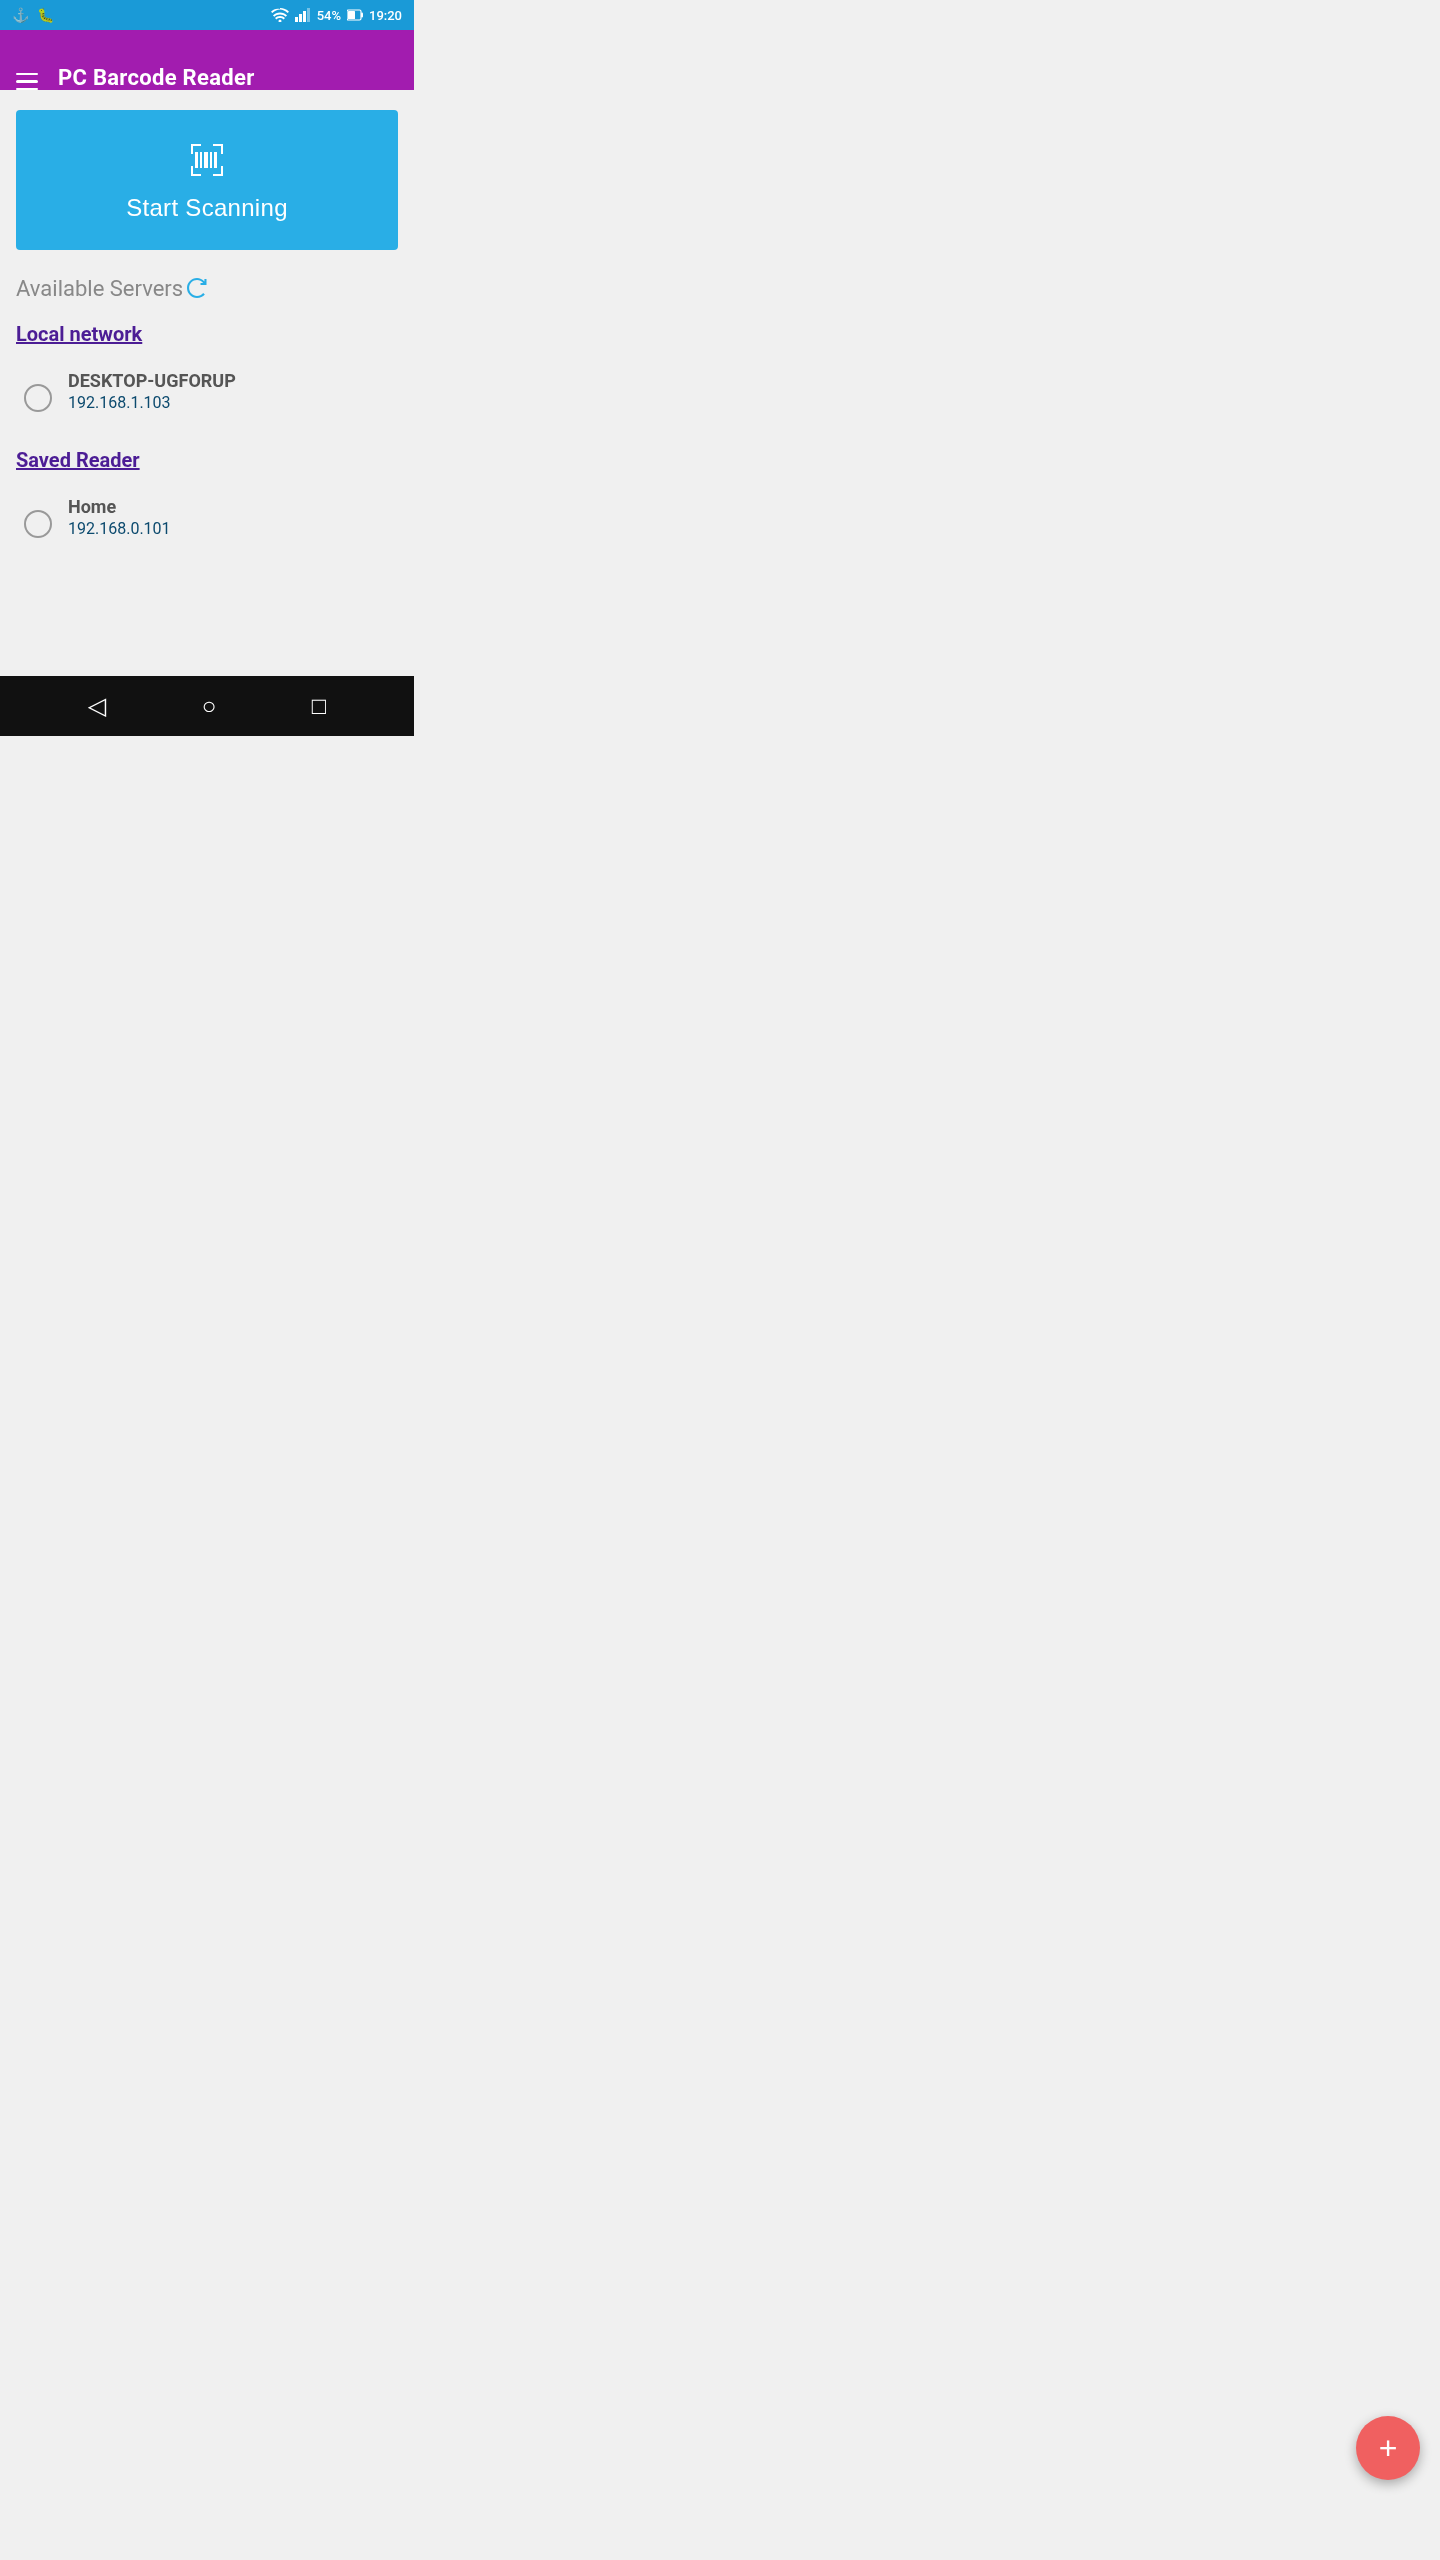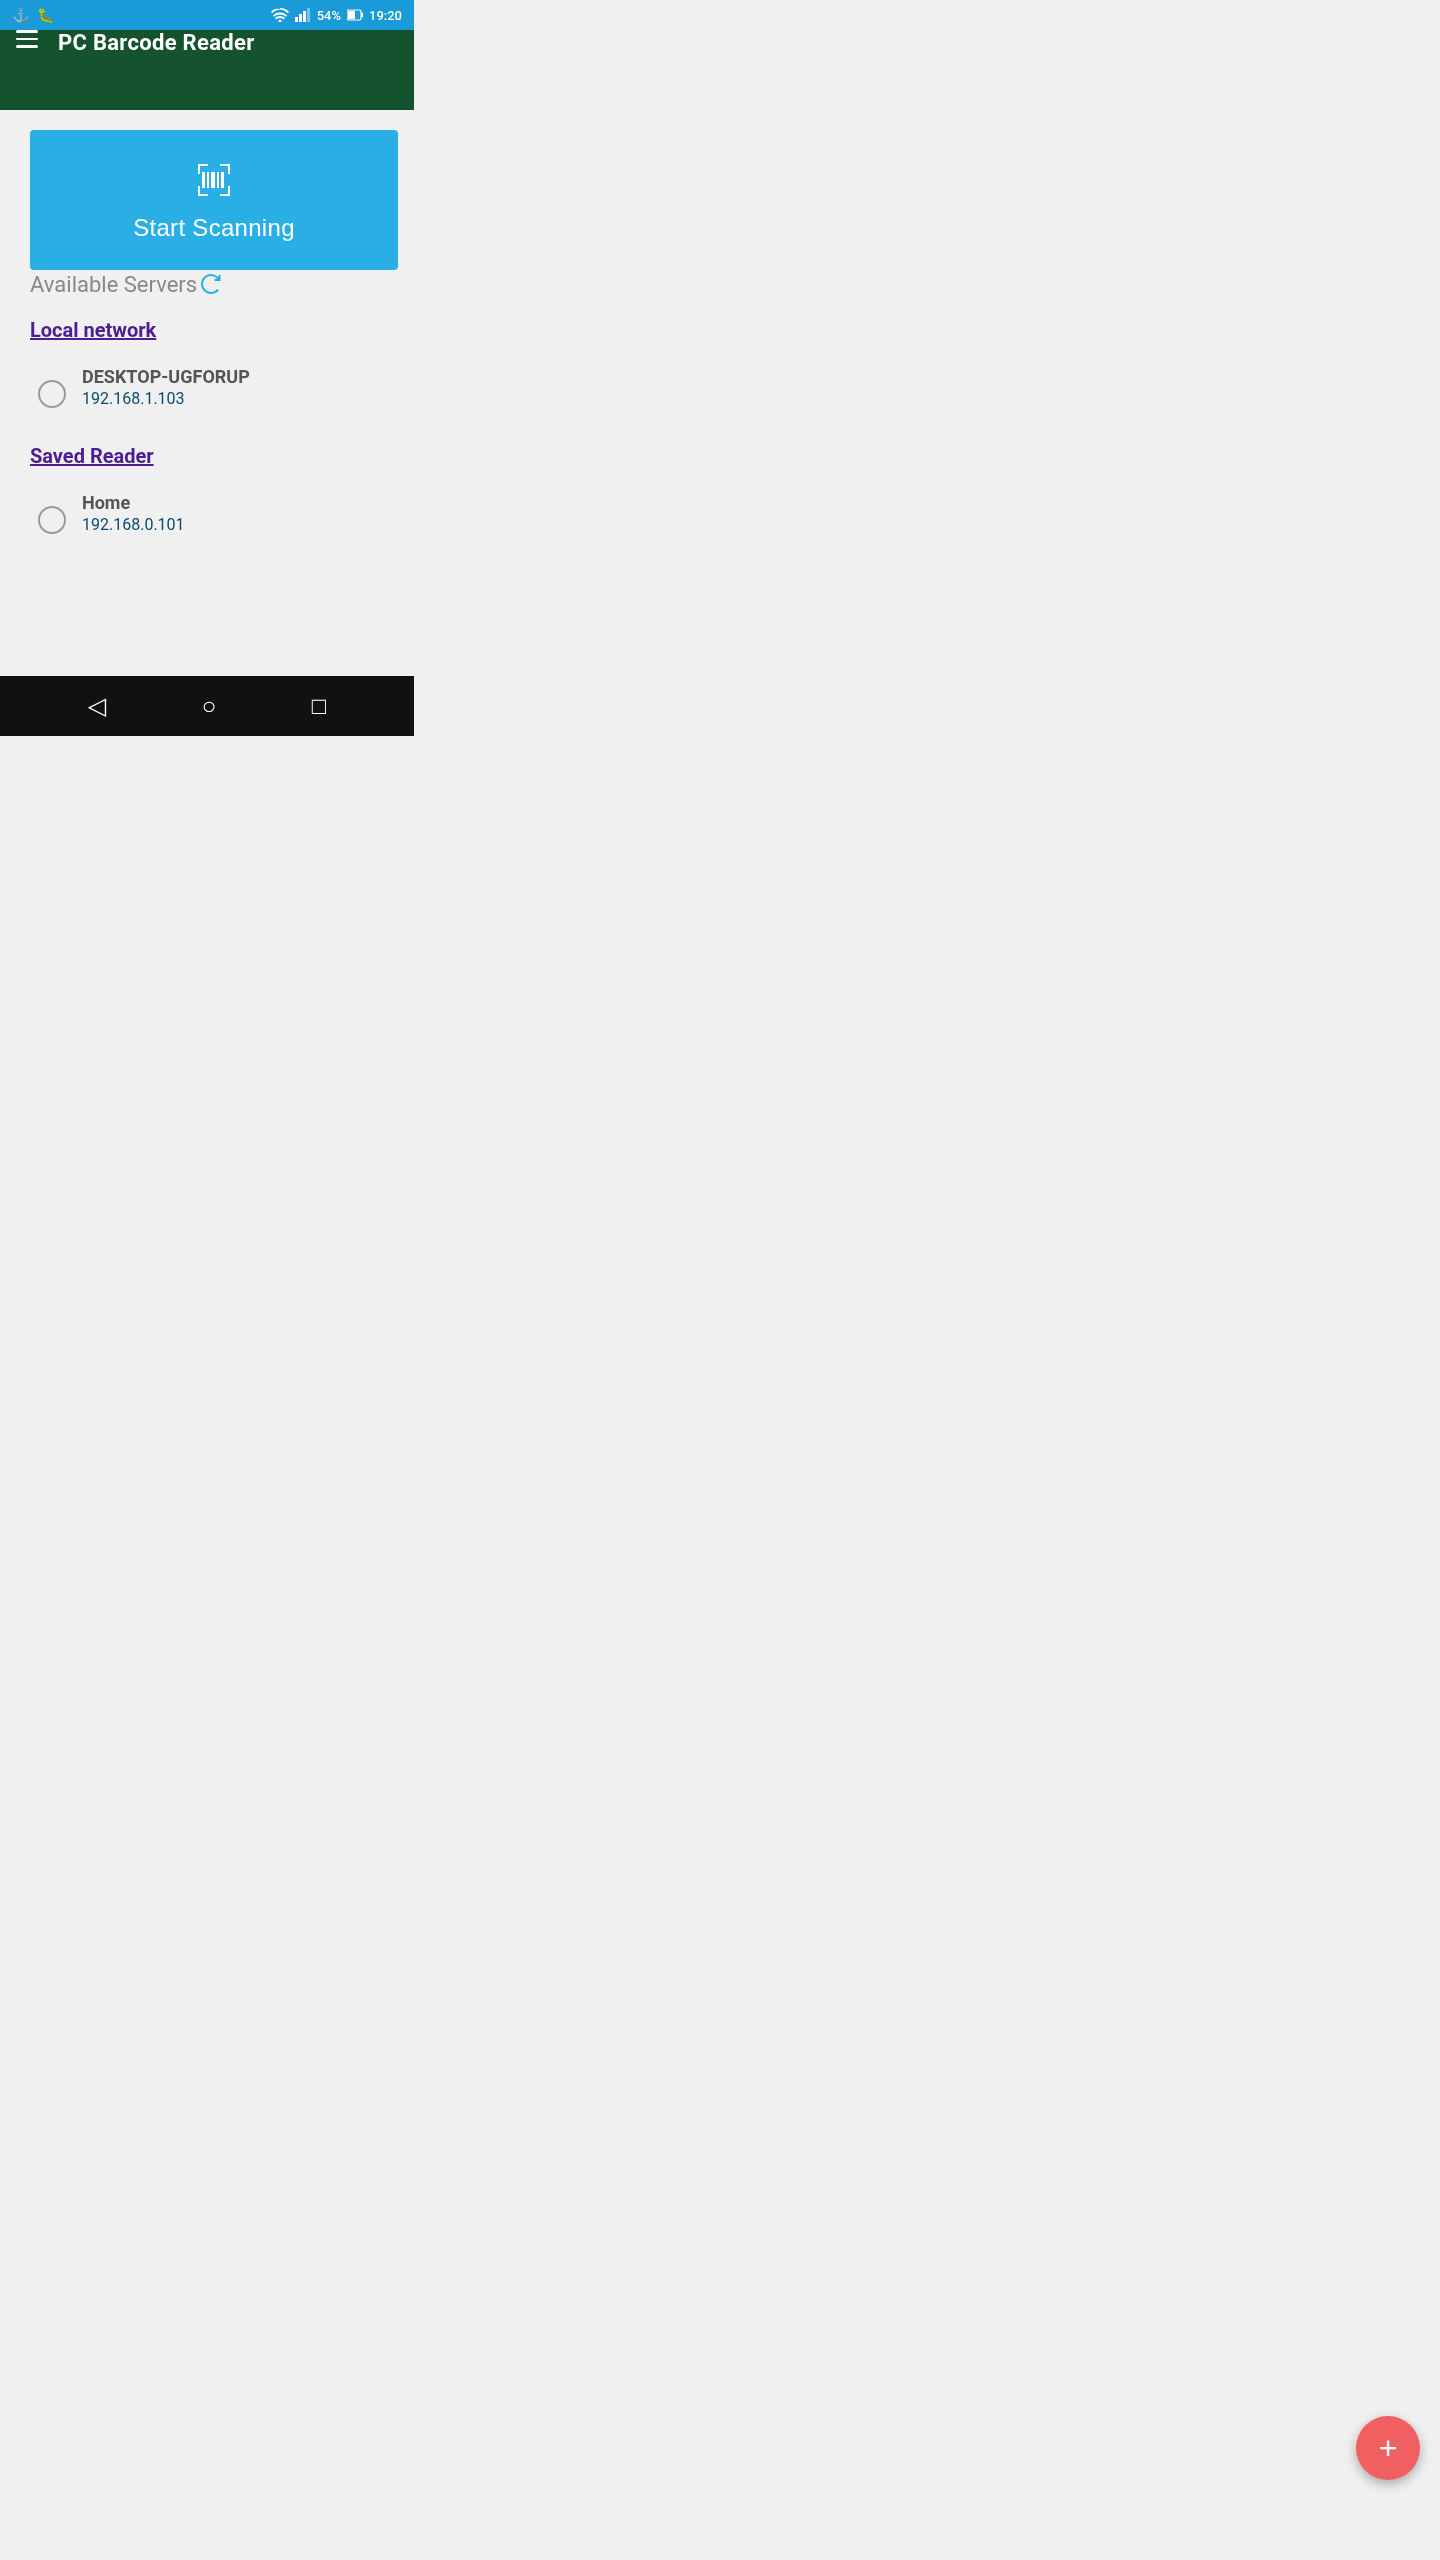--- a/index.html
+++ b/index.html
@@ -44,24 +44,24 @@
       font-weight: 500;
     }
 
     .status-icon {
       color: white;
       font-size: 14px;
     }
 
     
     .app-bar {
-      background: #14532d;
-      height: 80px;
-      display: flex;
-      align-items: flex-start;
+      background: #a21caf;
+      height: 60px;
+      display: flex;
+      align-items: flex-end;
       padding: 0 16px;
       gap: 20px;
     }
 
     .hamburger-icon {
       display: flex;
       flex-direction: column;
       gap: 5px;
       cursor: pointer;
     }
@@ -81,21 +81,21 @@
       letter-spacing: 0.3px;
     }
 
     
     .main-content {
       flex: 1;
       background: #f0f0f0;
       padding: 20px 16px;
       display: flex;
       flex-direction: column;
-      margin-left: 14px;
+      gap: 24px;
     }
 
     
     .scan-button {
       background: #29aee6;
       border: none;
       border-radius: 4px;
       padding: 28px 20px;
       display: flex;
       flex-direction: column;

